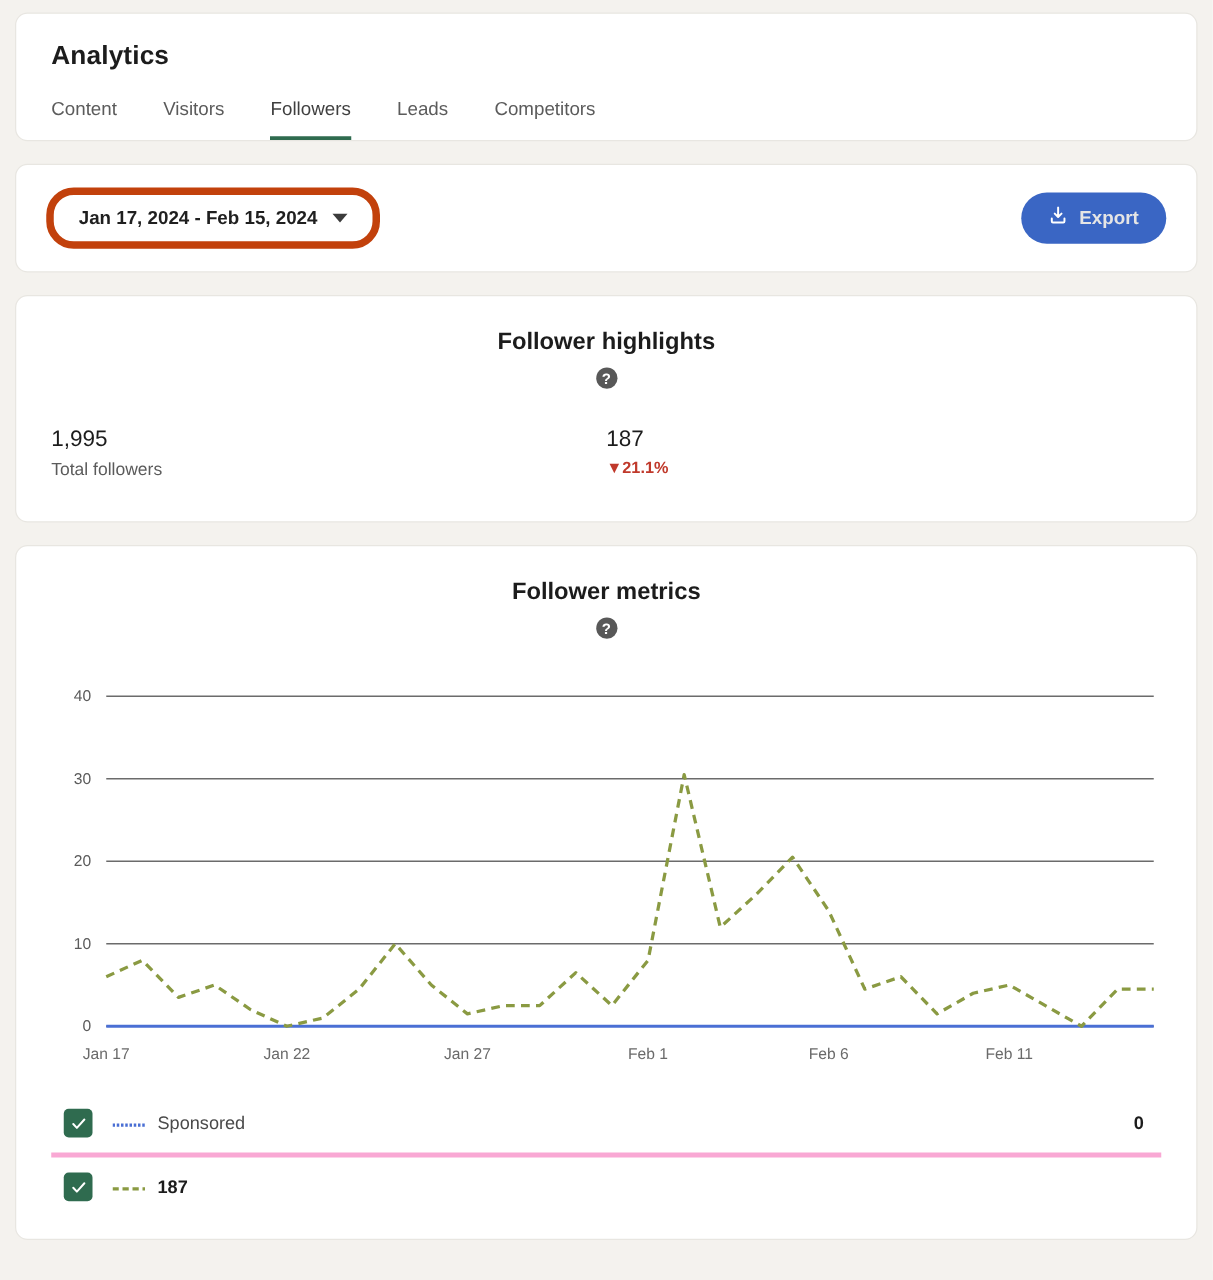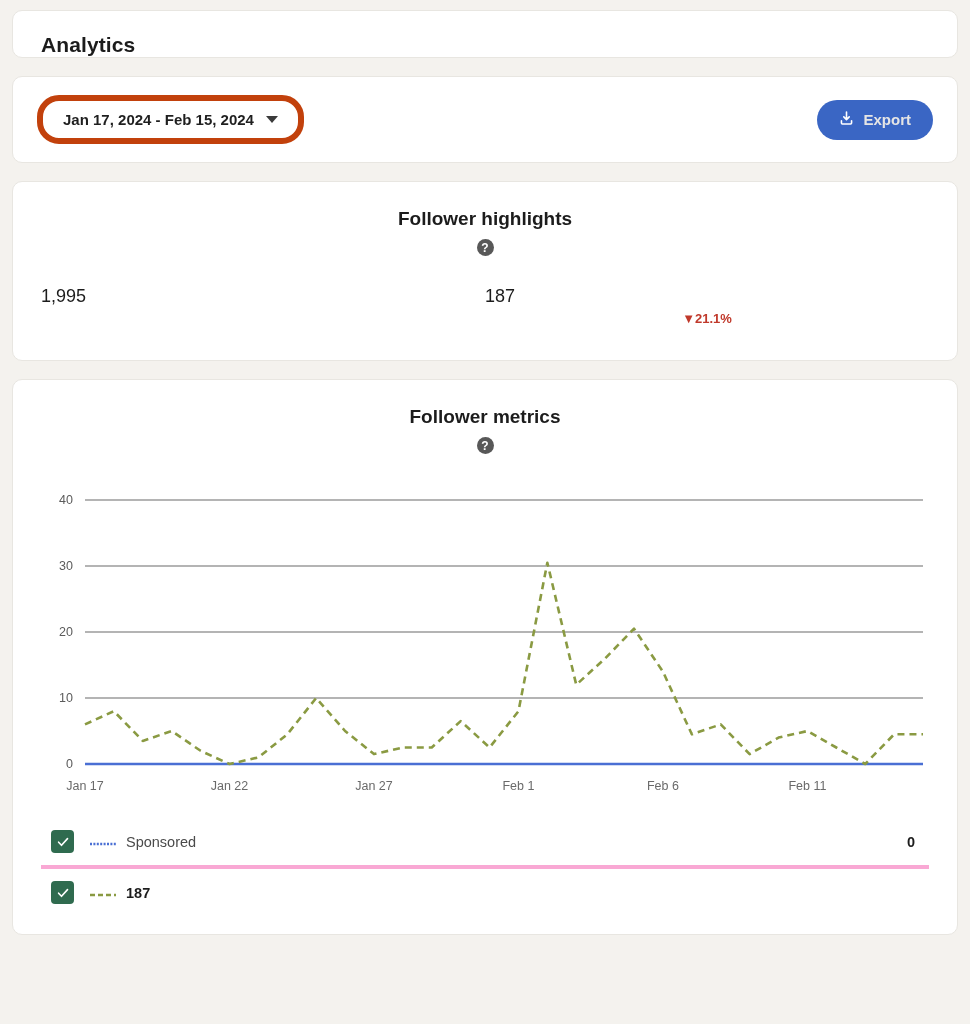--- a/index.html
+++ b/index.html
@@ -66,21 +66,21 @@
   .help-icon {
     display: inline-flex; align-items: center; justify-content: center;
     width: 17px; height: 17px; border-radius: 50%;
     background: #585858; color: #fff; font-size: 12px;
     font-weight: bold; cursor: pointer; line-height: 1;
   }
   .stats-row { display: flex; }
   .stat { width: 448px; }
   .stat-value { font-size: 18px; font-weight: normal; color: #1c1c1c; }
   .stat-label { font-size: 14px; color: #5b5b5b; margin-top: 5px; }
-  .stat-delta { font-size: 13px; font-weight: bold; color: #c0392b; margin-top: 4px; text-align: center; }
+  .stat-delta { font-size: 13px; font-weight: bold; color: #c0392b; margin-top: 4px; }
 
   
   .metrics-card { padding: 26px 28px 18px 28px; }
   .chart-wrap { position: relative; width: 100%; height: 320px; margin-top: 4px; }
   .chart-svg { display: block; }
 
   .legend { margin-top: 14px; }
   .legend-row {
     display: flex; align-items: center; padding: 12px 0 12px 10px;
     border-bottom: 4px solid #f9a8d4;
@@ -96,20 +96,27 @@
   .legend-label { font-size: 14.5px; color: #4a4a4a; flex: 1 1 auto; }
   .legend-value { font-size: 14.5px; font-weight: bold; color: #1c1c1c; padding-right: 14px; }
 </style>
 </head>
 <body>
 
 <div class="page">
 
   <div class="card header-card">
     <div class="page-title">Analytics</div>
+    <div class="tabs">
+      <div class="tab">Content</div>
+      <div class="tab">Visitors</div>
+      <div class="tab active">Followers</div>
+      <div class="tab">Leads</div>
+      <div class="tab">Competitors</div>
+    </div>
   </div>
 
   <div class="card toolbar-card">
     <div class="date-pill">
       <span>Jan 17, 2024 - Feb 15, 2024</span>
       <span class="caret"></span>
     </div>
     <button class="export-btn">
       <span>
         <svg width="15" height="15" viewBox="0 0 16 16" aria-hidden="true">
@@ -122,20 +129,21 @@
   </div>
 
   <div class="card highlights-card">
     <div class="section-title">
       <span>Follower highlights</span>
       <span class="help-icon">?</span>
     </div>
     <div class="stats-row">
       <div class="stat">
         <div class="stat-value">1,995</div>
+        <div class="stat-label">Total followers</div>
       </div>
       <div class="stat">
         <div class="stat-value">187</div>
         <div class="stat-delta">▼21.1%</div>
       </div>
     </div>
   </div>
 
   <div class="card metrics-card">
     <div class="section-title">

